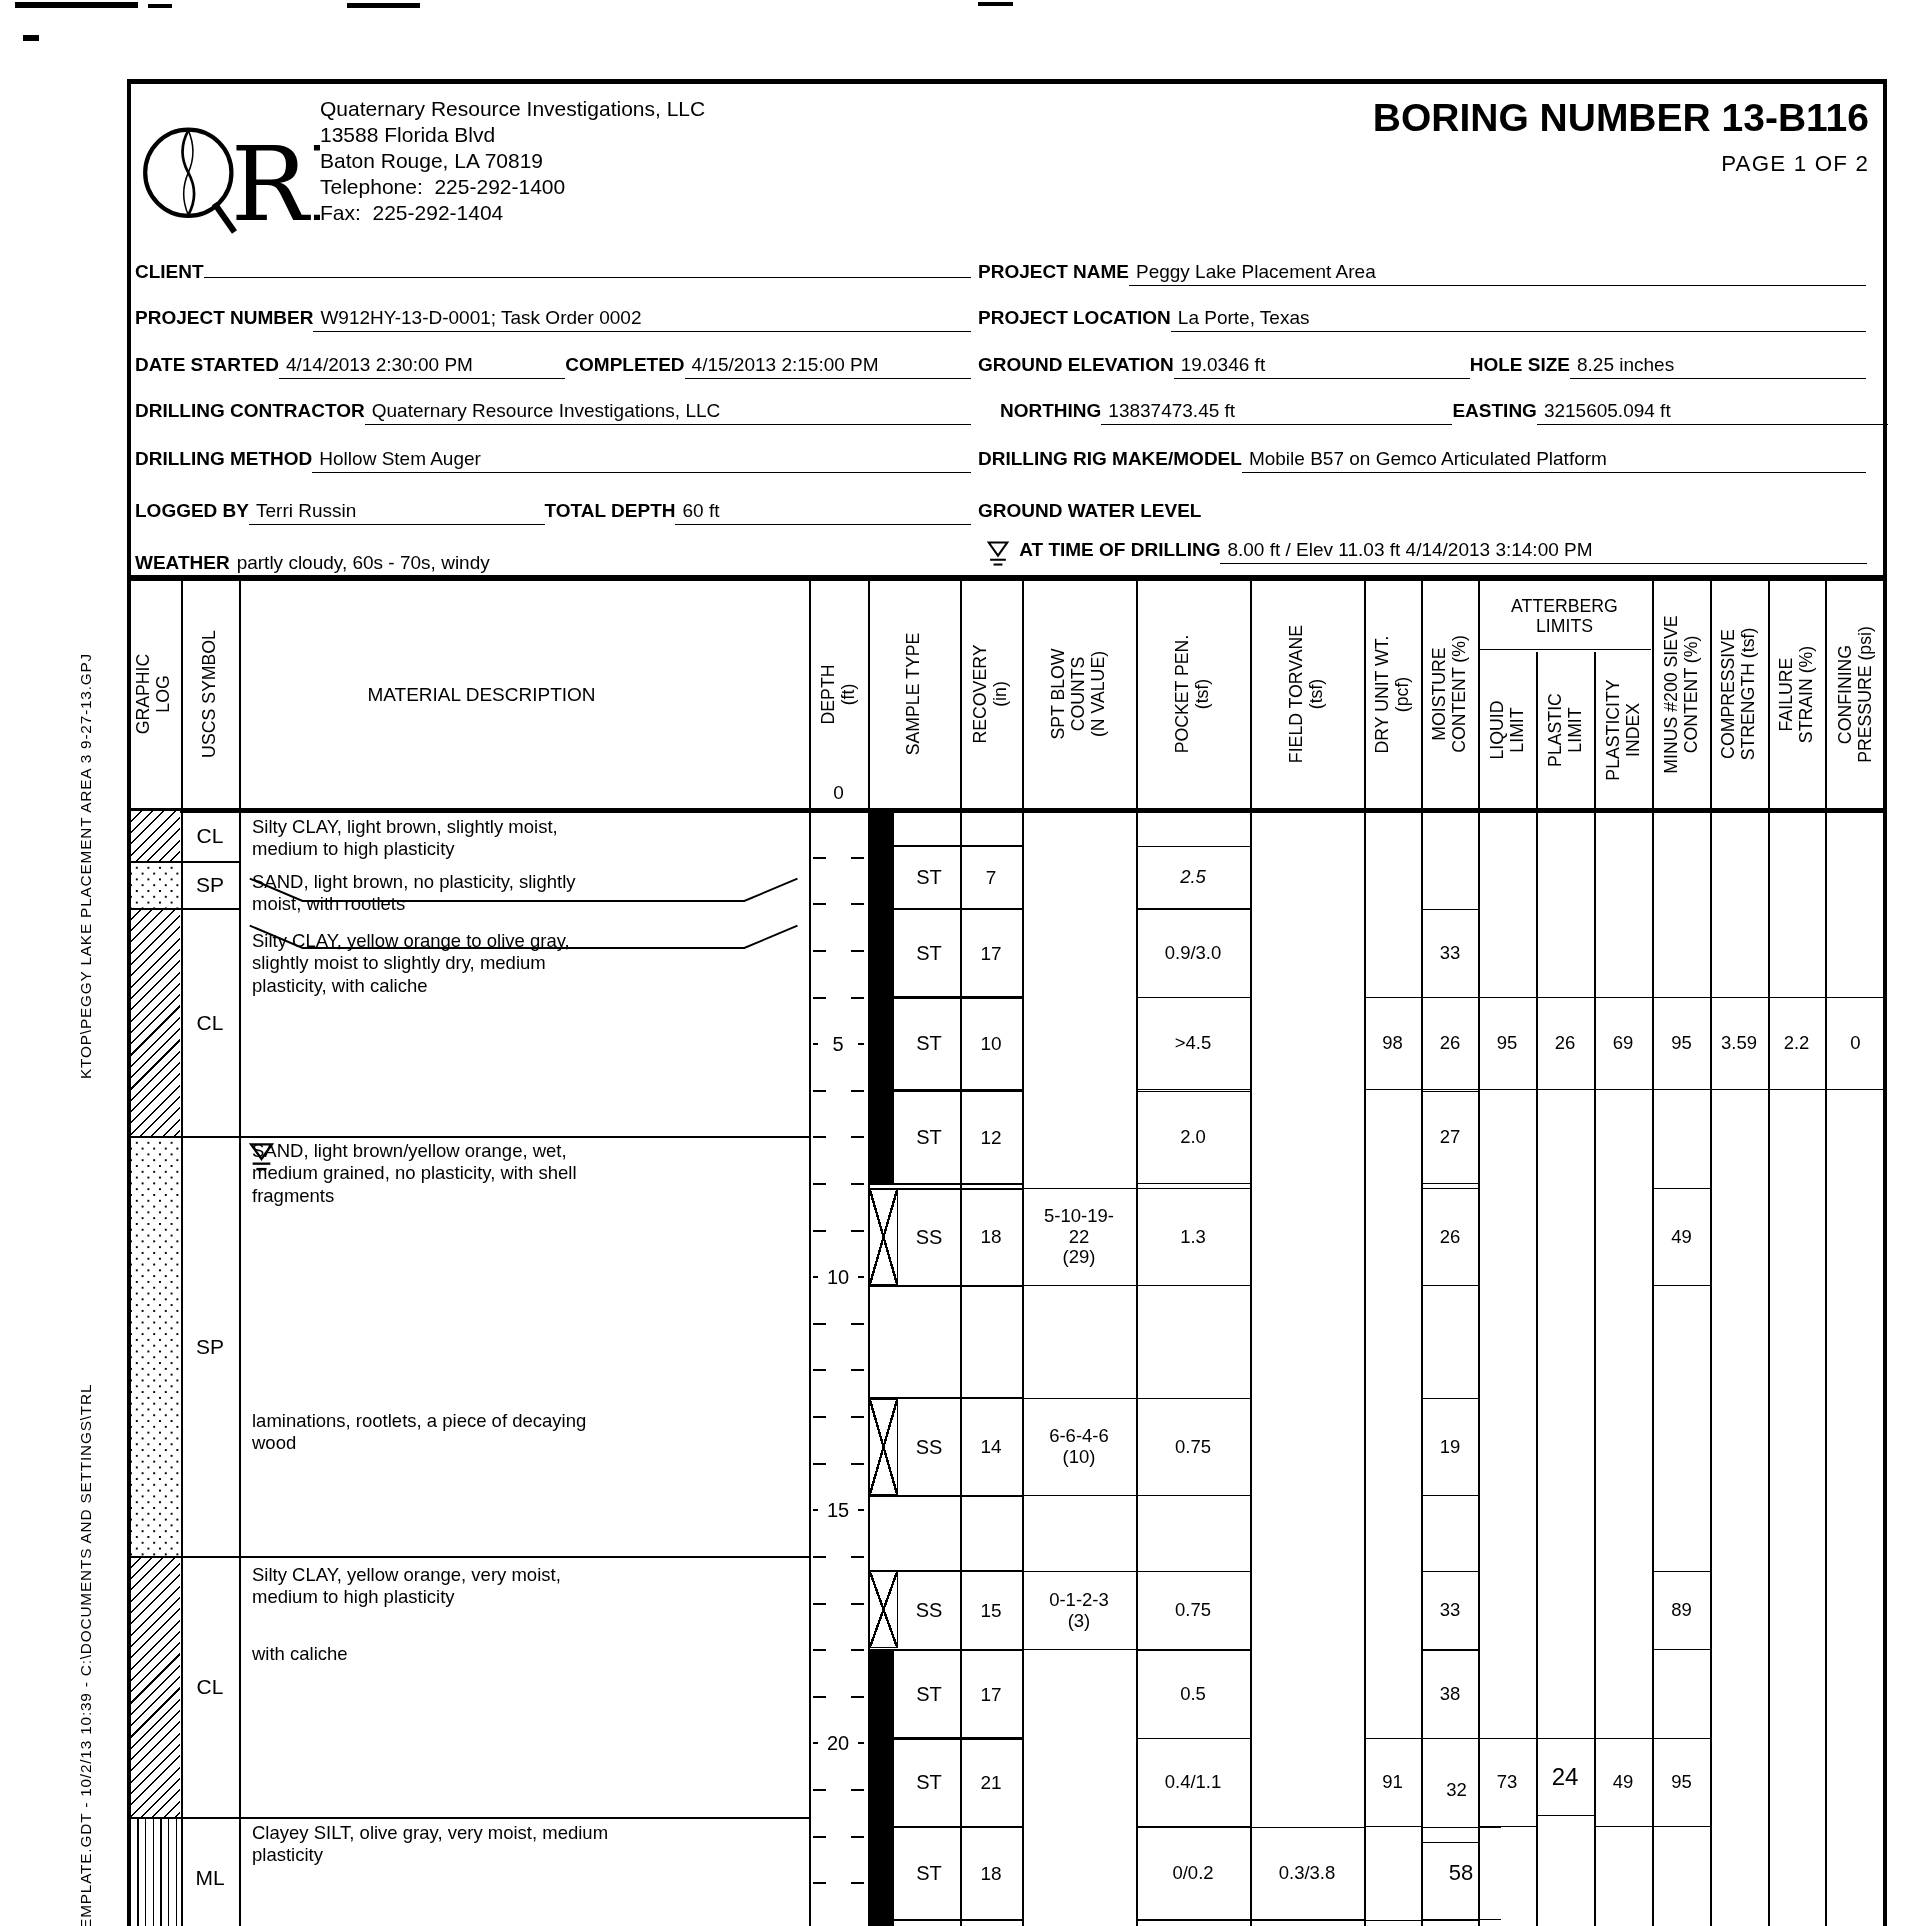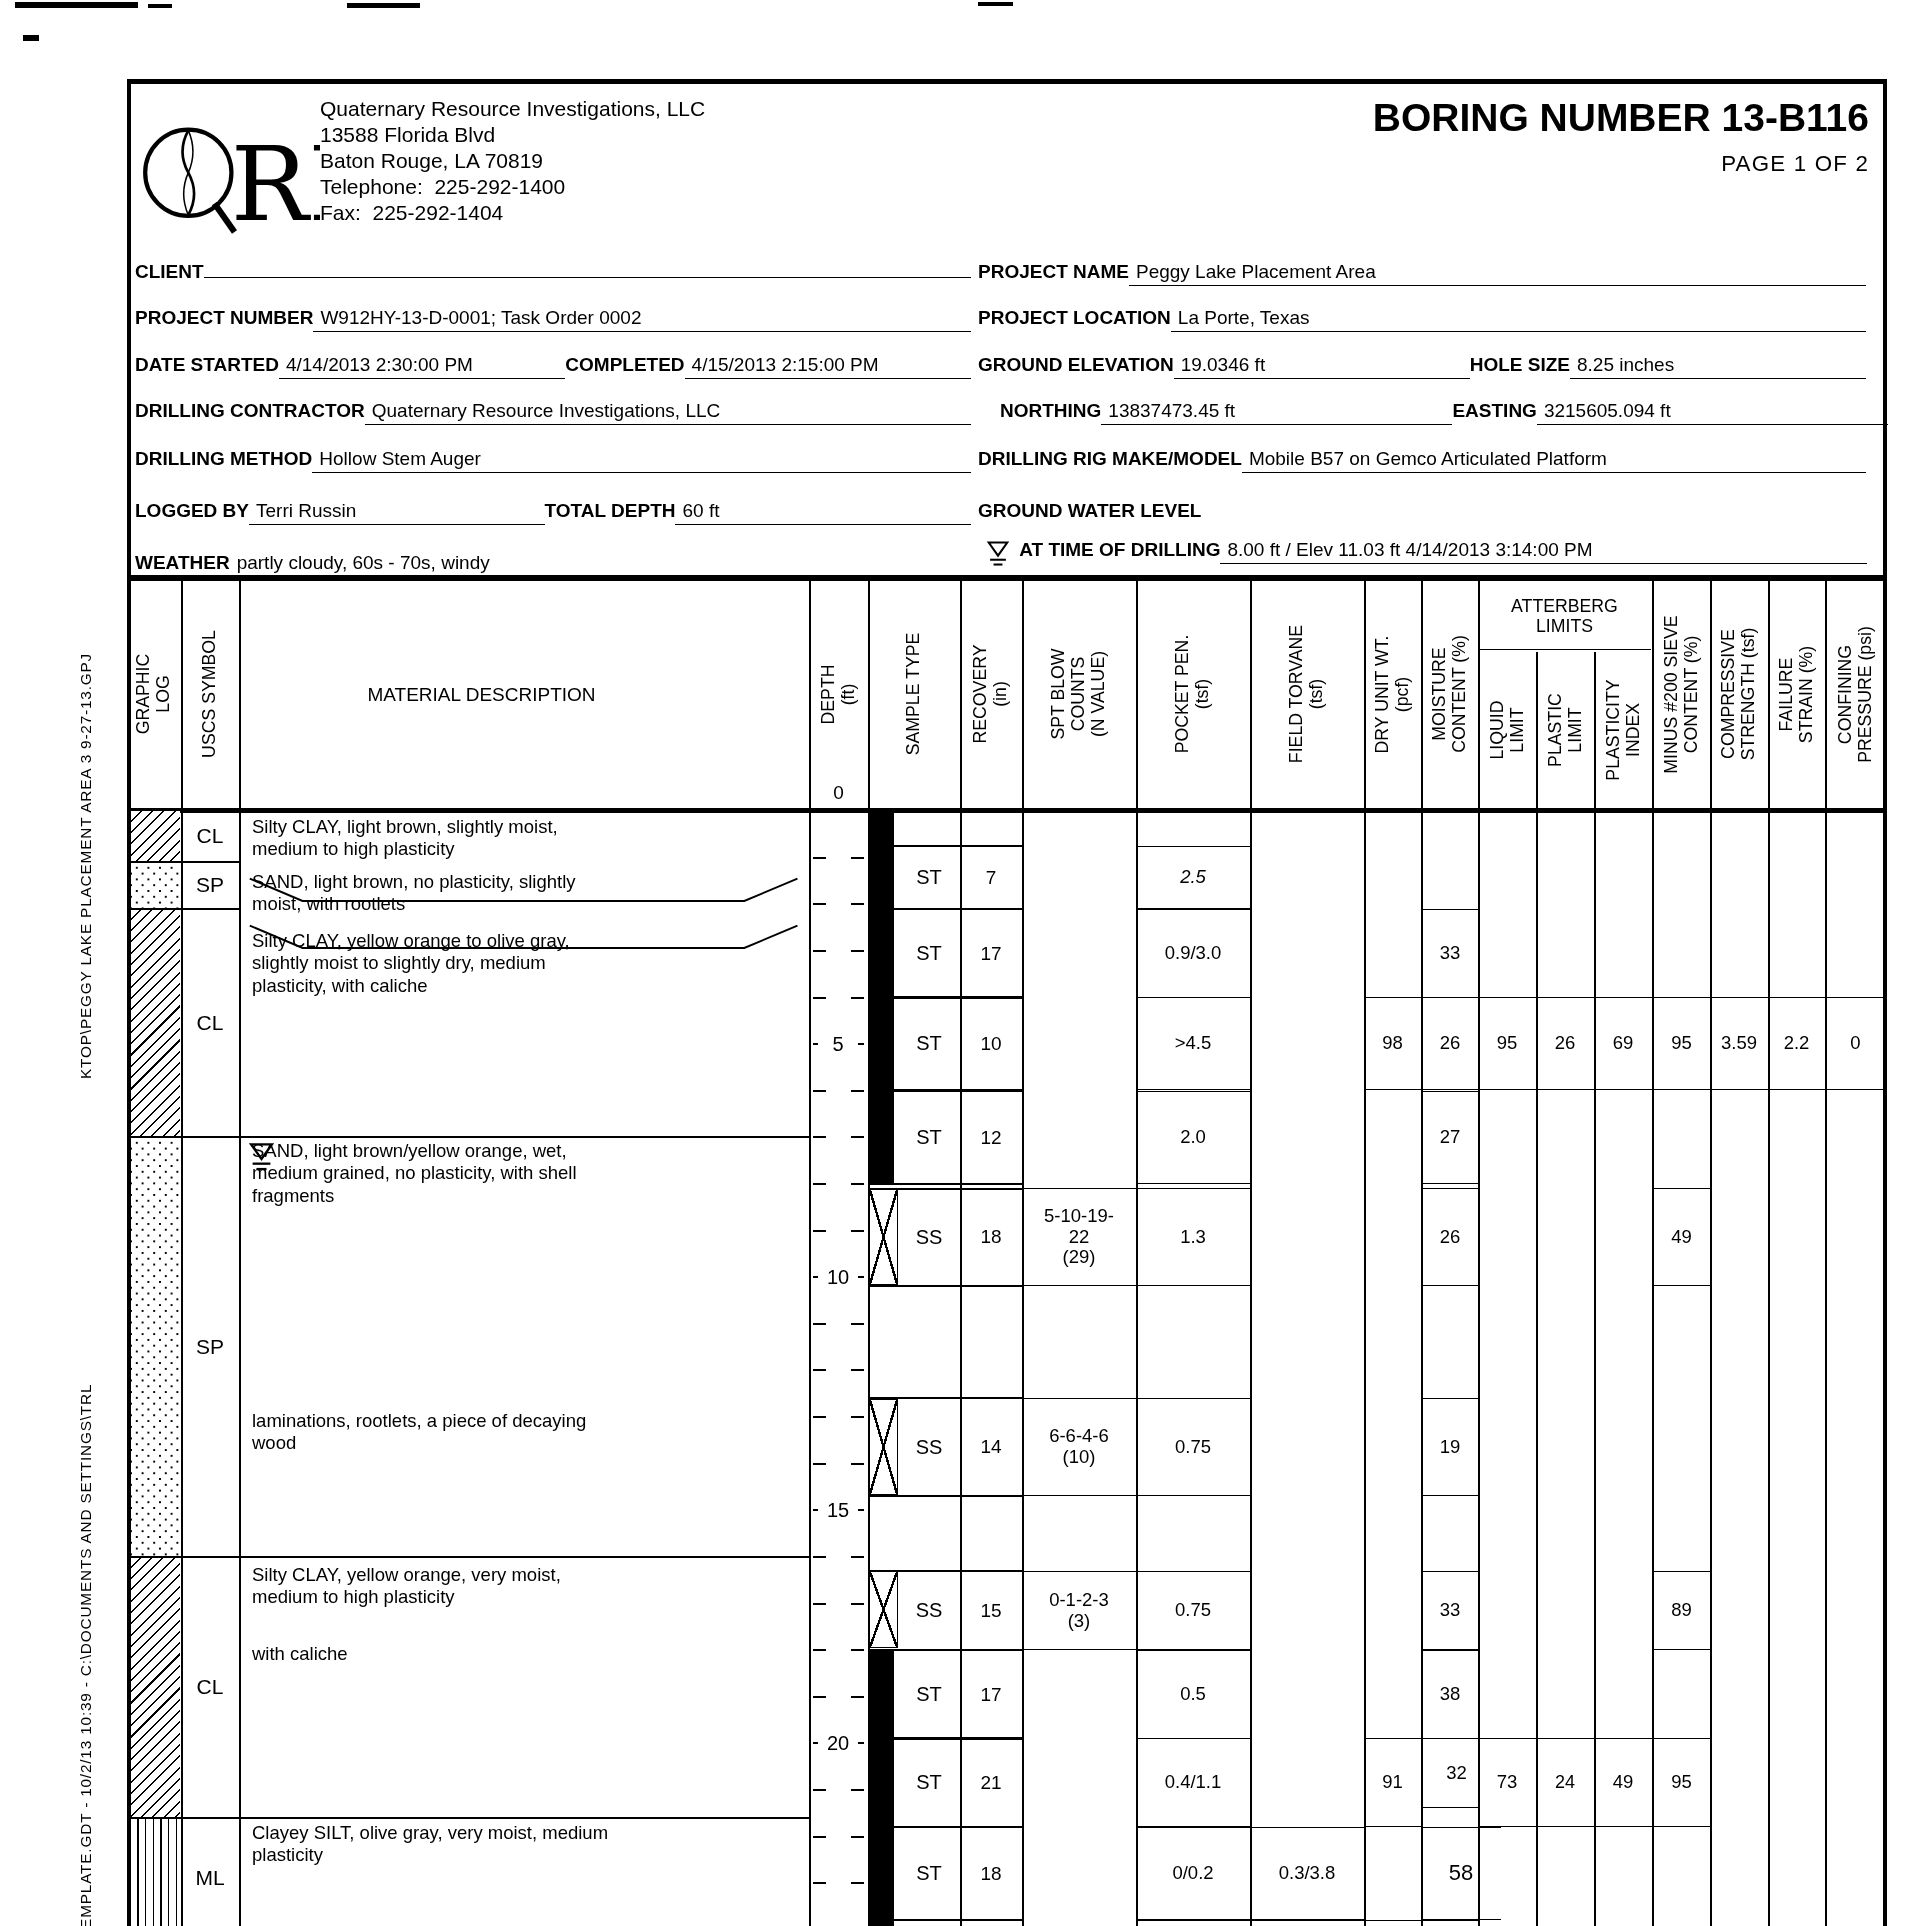--- a/index.html
+++ b/index.html
@@ -389,23 +389,23 @@
     <div class="abs cc" style="left: 960px; top: 1650px; width: 62px; height: 89px; font-size: 19px;">17</div>
     <div class="abs cc vcell pre" style="left: 1136px; top: 1650px; width: 114px; height: 89px; font-size: 18.5px;">0.5</div>
     <div class="abs cc vcell pre" style="left: 1421px; top: 1650px; width: 58px; height: 89px; font-size: 18.5px;">38</div>
     <div class="abs bk" style="left: 868px; top: 1738px; width: 154px; height: 1.9px;"></div>
     <div class="abs bk" style="left: 868px; top: 1826px; width: 154px; height: 1.9px;"></div>
     <div class="abs bk" style="left: 870px; top: 1738px; width: 24px; height: 89px;"></div>
     <div class="abs cc" style="left: 898px; top: 1738px; width: 62px; height: 89px; font-size: 20px;">ST</div>
     <div class="abs cc" style="left: 960px; top: 1738px; width: 62px; height: 89px; font-size: 19px;">21</div>
     <div class="abs cc vcell pre" style="left: 1136px; top: 1738px; width: 114px; height: 89px; font-size: 18.5px;">0.4/1.1</div>
     <div class="abs cc vcell pre" style="left: 1364px; top: 1738px; width: 57px; height: 89px; font-size: 18.5px;">91</div>
-    <div class="abs cc vcell pre" style="left: 1421px; top: 1738px; width: 58px; height: 70px; font-size: 18.5px; padding-left: 13px;">32</div>
+    <div class="abs cc vcell pre" style="left: 1421px; top: 1738px; width: 58px; height: 105px; font-size: 18.5px; padding-left: 13px;">32</div>
     <div class="abs cc vcell pre" style="left: 1478px; top: 1738px; width: 58px; height: 89px; font-size: 18.5px;">73</div>
-    <div class="abs cc vcell pre" style="left: 1536px; top: 1738px; width: 58px; height: 89px; font-size: 18px;">24</div>
+    <div class="abs cc vcell pre" style="left: 1536px; top: 1738px; width: 58px; height: 78px; font-size: 24px;">24</div>
     <div class="abs cc vcell pre" style="left: 1594px; top: 1738px; width: 58px; height: 89px; font-size: 18.5px;">49</div>
     <div class="abs cc vcell pre" style="left: 1652px; top: 1738px; width: 59px; height: 89px; font-size: 18.5px;">95</div>
     <div class="abs bk" style="left: 868px; top: 1826px; width: 154px; height: 1.9px;"></div>
     <div class="abs bk" style="left: 868px; top: 1919px; width: 154px; height: 1.9px;"></div>
     <div class="abs bk" style="left: 870px; top: 1827px; width: 24px; height: 93px;"></div>
     <div class="abs cc" style="left: 898px; top: 1827px; width: 62px; height: 93px; font-size: 20px;">ST</div>
     <div class="abs cc" style="left: 960px; top: 1827px; width: 62px; height: 93px; font-size: 19px;">18</div>
     <div class="abs cc vcell pre" style="left: 1136px; top: 1827px; width: 114px; height: 93px; font-size: 18.5px;">0/0.2</div>
     <div class="abs cc vcell pre" style="left: 1250px; top: 1827px; width: 114px; height: 93px; font-size: 18.5px;">0.3/3.8</div>
     <div class="abs cc vcell pre" style="left: 1421px; top: 1827px; width: 80px; height: 93px; font-size: 22px;">58</div>

